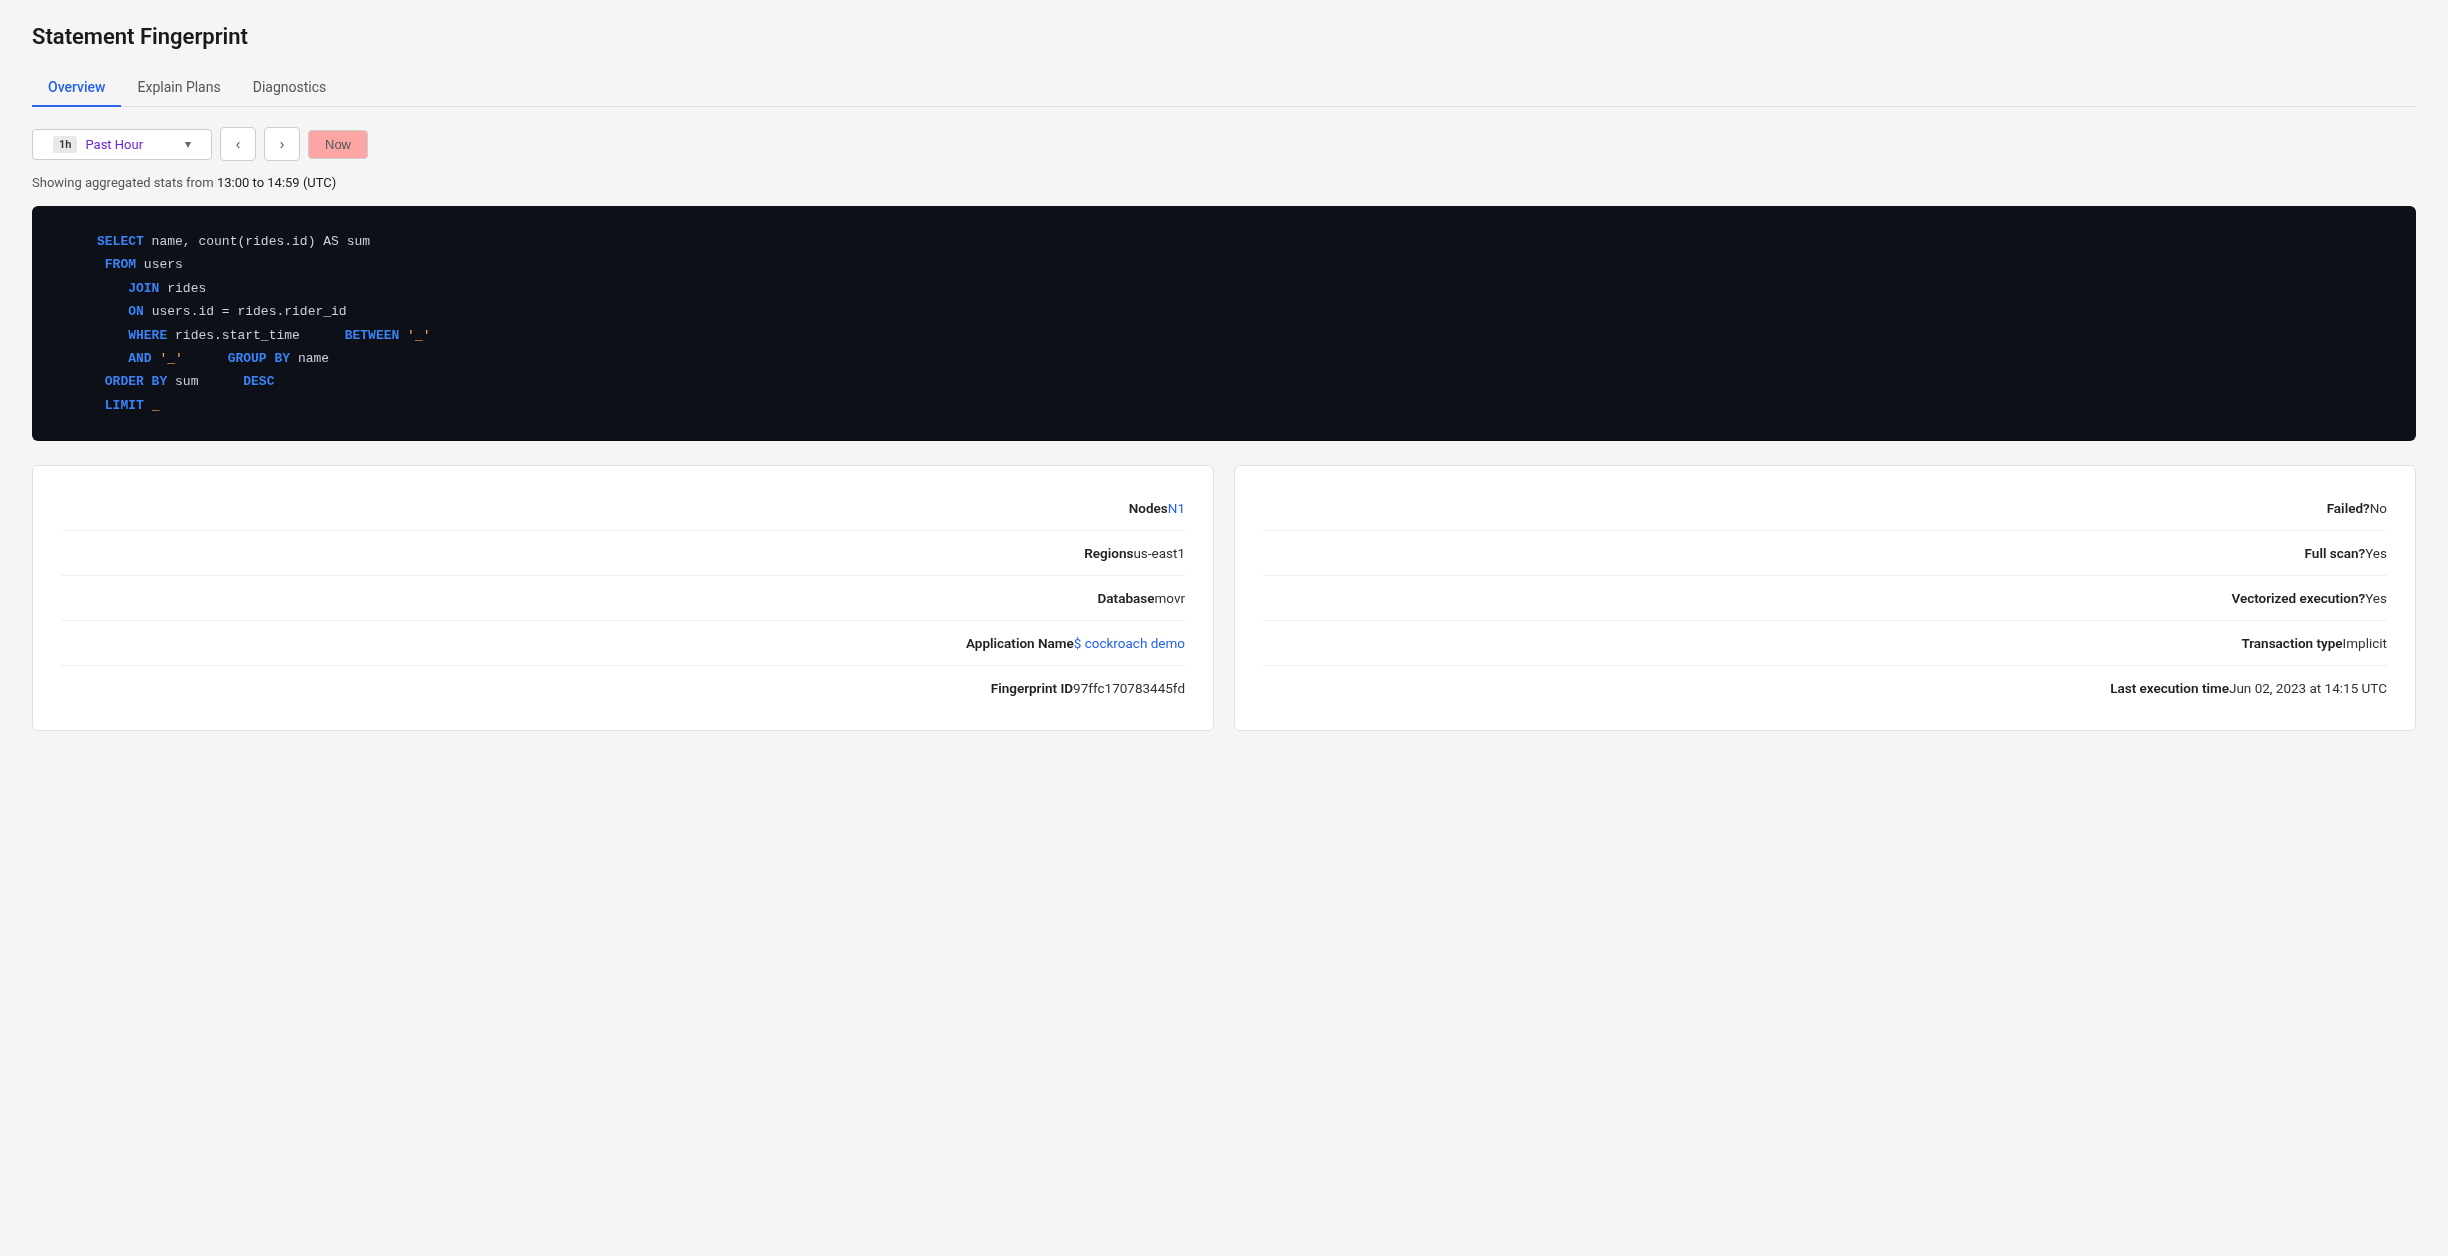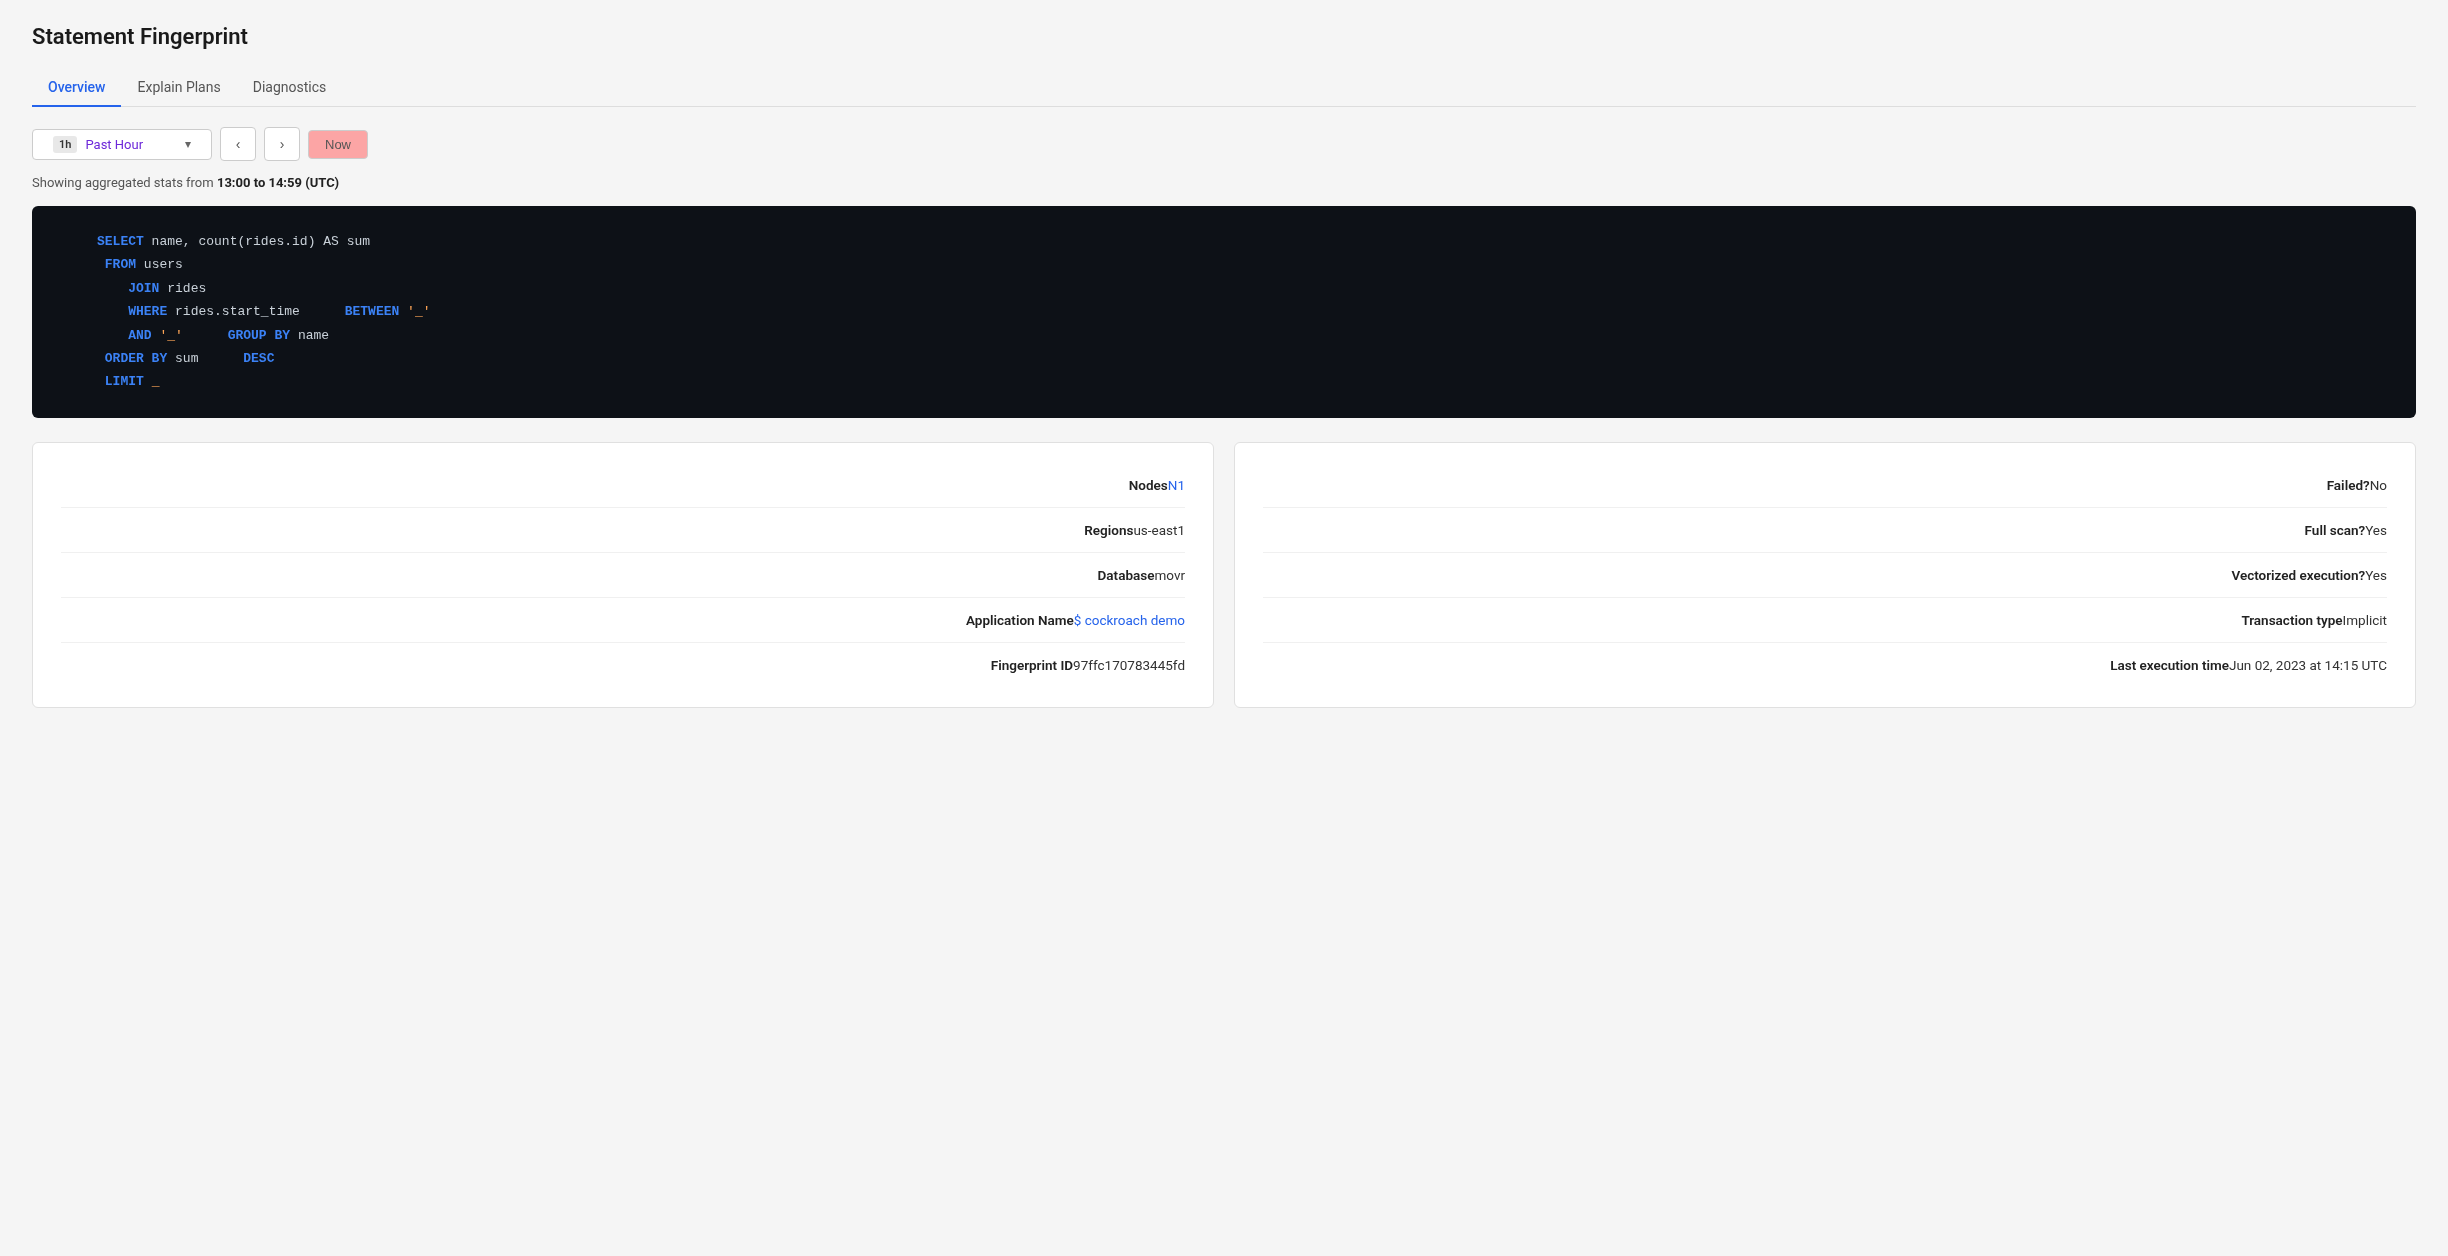--- a/index.html
+++ b/index.html
@@ -107,21 +107,21 @@
       color: #555;
     }
 
     .stats-info {
       font-size: 13px;
       color: #555;
       margin-bottom: 16px;
     }
 
     .stats-info strong {
-      font-weight: 700;
+      font-weight: 400;
       color: #222;
     }
 
     .code-block {
       background: #0d1117;
       border-radius: 6px;
       padding: 24px 28px;
       margin-bottom: 24px;
       font-family: 'Courier New', Courier, monospace;
       font-size: 13px;
@@ -205,20 +205,21 @@
 </div>
 
 <div class="stats-info">
   <span>Showing aggregated stats from </span><strong>13:00 to 14:59 (UTC)</strong>
 </div>
 
 <div class="code-block">
   <div><span class="code-keyword">SELECT</span> name, count(rides.id) AS sum</div>
   <div>&nbsp;<span class="code-keyword">FROM</span> users</div>
   <div>&nbsp;&nbsp;&nbsp;&nbsp;<span class="code-keyword">JOIN</span> rides</div>
+  <div>&nbsp;&nbsp;&nbsp;&nbsp;<span class="code-keyword">ON</span> users.id = rides.rider_id</div>
   <div>&nbsp;&nbsp;&nbsp;&nbsp;<span class="code-keyword">WHERE</span> rides.start_time <span class="code-keyword">BETWEEN</span> <span class="code-placeholder">'_'</span></div>
   <div>&nbsp;&nbsp;&nbsp;&nbsp;<span class="code-keyword">AND</span> <span class="code-placeholder">'_'</span> <span class="code-keyword">GROUP BY</span> name</div>
   <div>&nbsp;<span class="code-keyword">ORDER BY</span> sum <span class="code-keyword">DESC</span></div>
   <div>&nbsp;<span class="code-keyword">LIMIT</span> <span class="code-placeholder">_</span></div>
 </div>
 
 <div class="cards-row">
   <div class="card" id="left-card">
       <div class="card-row">
         <span class="card-label">Nodes</span>

